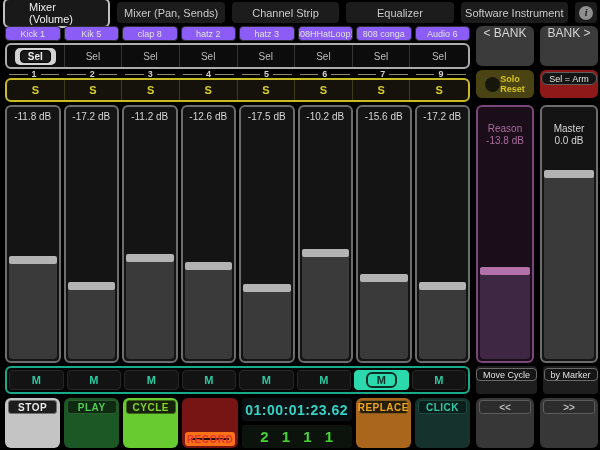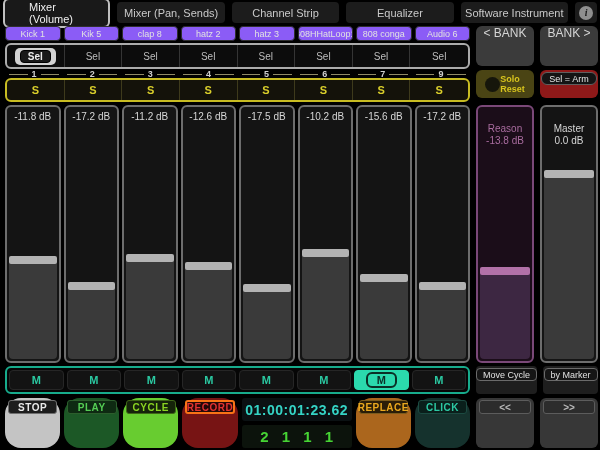--- a/index.html
+++ b/index.html
@@ -74,32 +74,32 @@
   .mute-cell { background:#131313; border:1px solid #262626; border-radius:4px;
                display:flex; align-items:center; justify-content:center; }
   .mute-inner { color:#2bc9a2; font-size:11px; font-weight:bold; }
   .mute-cell.active { background:#2bd9ad; border-color:#2bd9ad; }
   .mute-cell.active .mute-inner { border:2px solid #0b2f26; border-radius:6px; padding:0 9px;
                                   color:#0b2f26; }
 
   
   .transport { margin-top:4px; height:50px; display:grid;
                grid-template-columns:1fr 1fr 1fr 1fr 2fr 1fr 1fr; gap:4px; }
-  .tbtn { position:relative; border-radius:16px; }
+  .tbtn { position:relative; border-radius:6px; }
   .tbtn .chip { position:absolute; top:2px; left:5%; right:5%; height:14px; border-radius:3px;
                 display:flex; align-items:center; justify-content:center;
                 font-size:10px; font-weight:bold; letter-spacing:0.5px; }
   .tbtn.stop   { background:#c4c4c4; }
   .tbtn.stop .chip   { background:#1d1d1d; border:1px solid #6f6f6f; color:#eaeaea; }
   .tbtn.play   { background:#1c5826; }
   .tbtn.play .chip   { background:#0e2a12; border:1px solid #2c5e2c; color:#54cc54; }
   .tbtn.cycle  { background:#68cc30; }
   .tbtn.cycle .chip  { background:#15230a; border:1px solid #3f6618; color:#8ad422; }
   .tbtn.record { background:#771414; }
-  .tbtn.record .chip { background:#250808; border:2px solid #f97316; color:#e23232; }
+  .tbtn.record .chip { background:#250808; border:6px solid #f97316; color:#e23232;margin-top:32px; }
   .tbtn.replace{ background:#ab661d; }
   .tbtn.replace .chip{ background:#2a1d08; border:1px solid #7d5c1c; color:#eaa81e; }
   .tbtn.click  { background:#15322d; }
   .tbtn.click .chip  { background:#0a1f1b; border:1px solid #1c4a41; color:#2cc9a4; }
 
   .timebox { display:flex; flex-direction:column; gap:4px; }
   .timecode { flex:1; background:#0b1113; border-radius:3px; color:#35d4c6;
               font-size:14px; font-weight:bold; letter-spacing:0.5px;
               display:flex; align-items:center; justify-content:center; }
   .bars { flex:1; background:#0c130c; border-radius:3px; color:#46d434;

